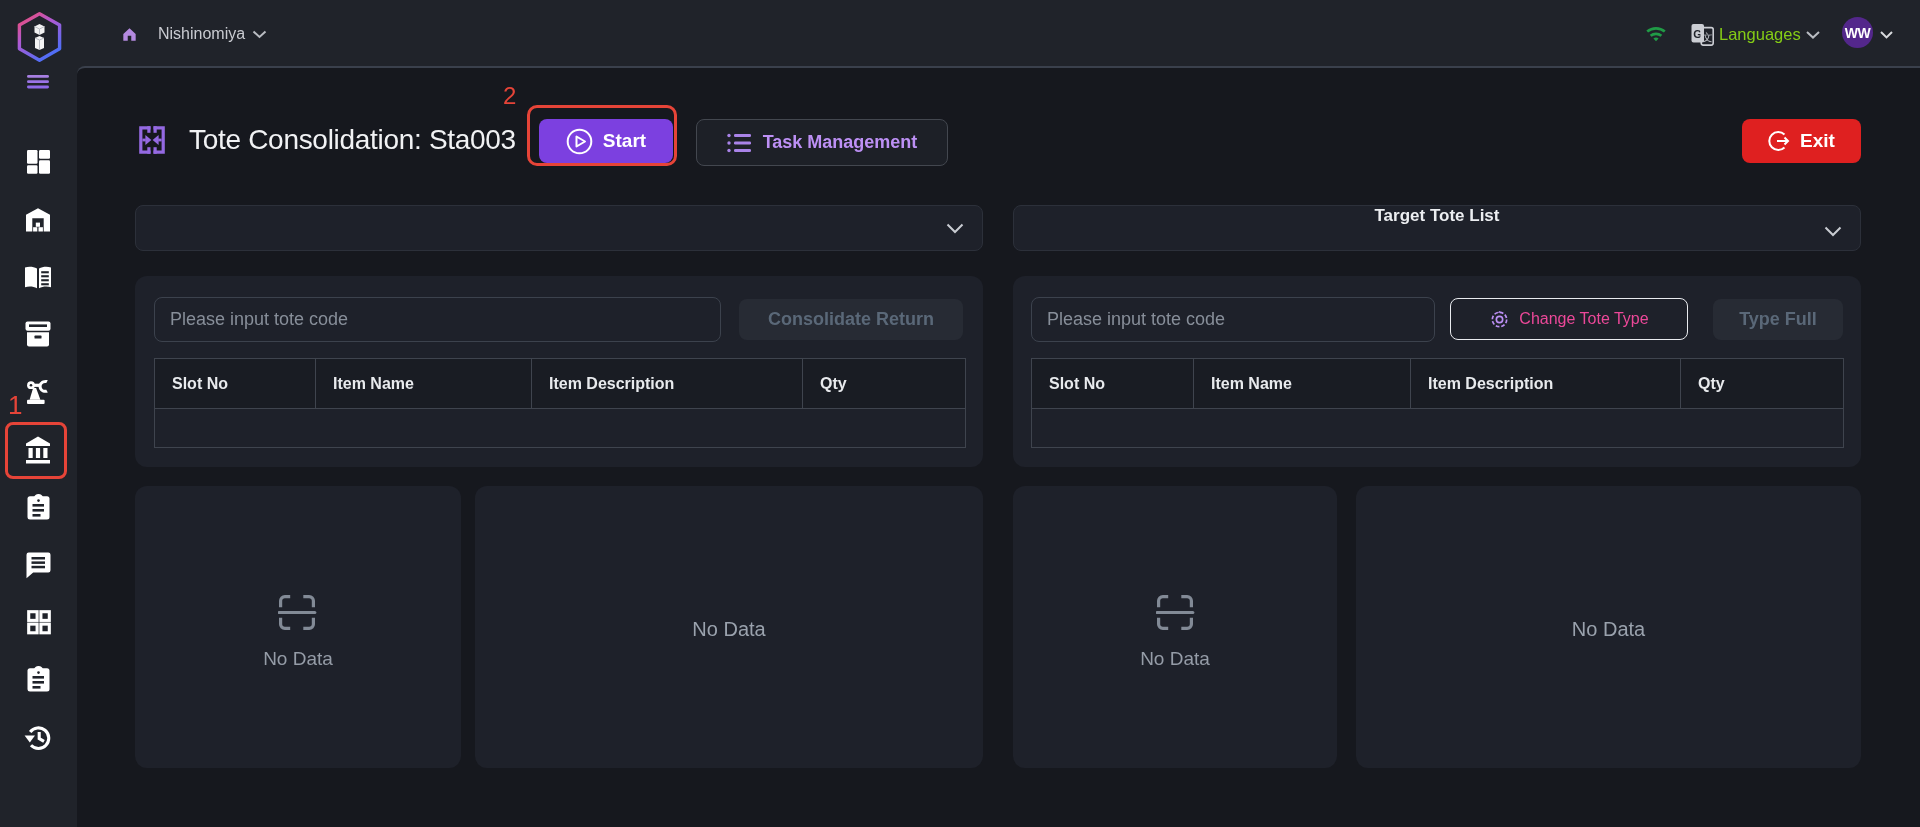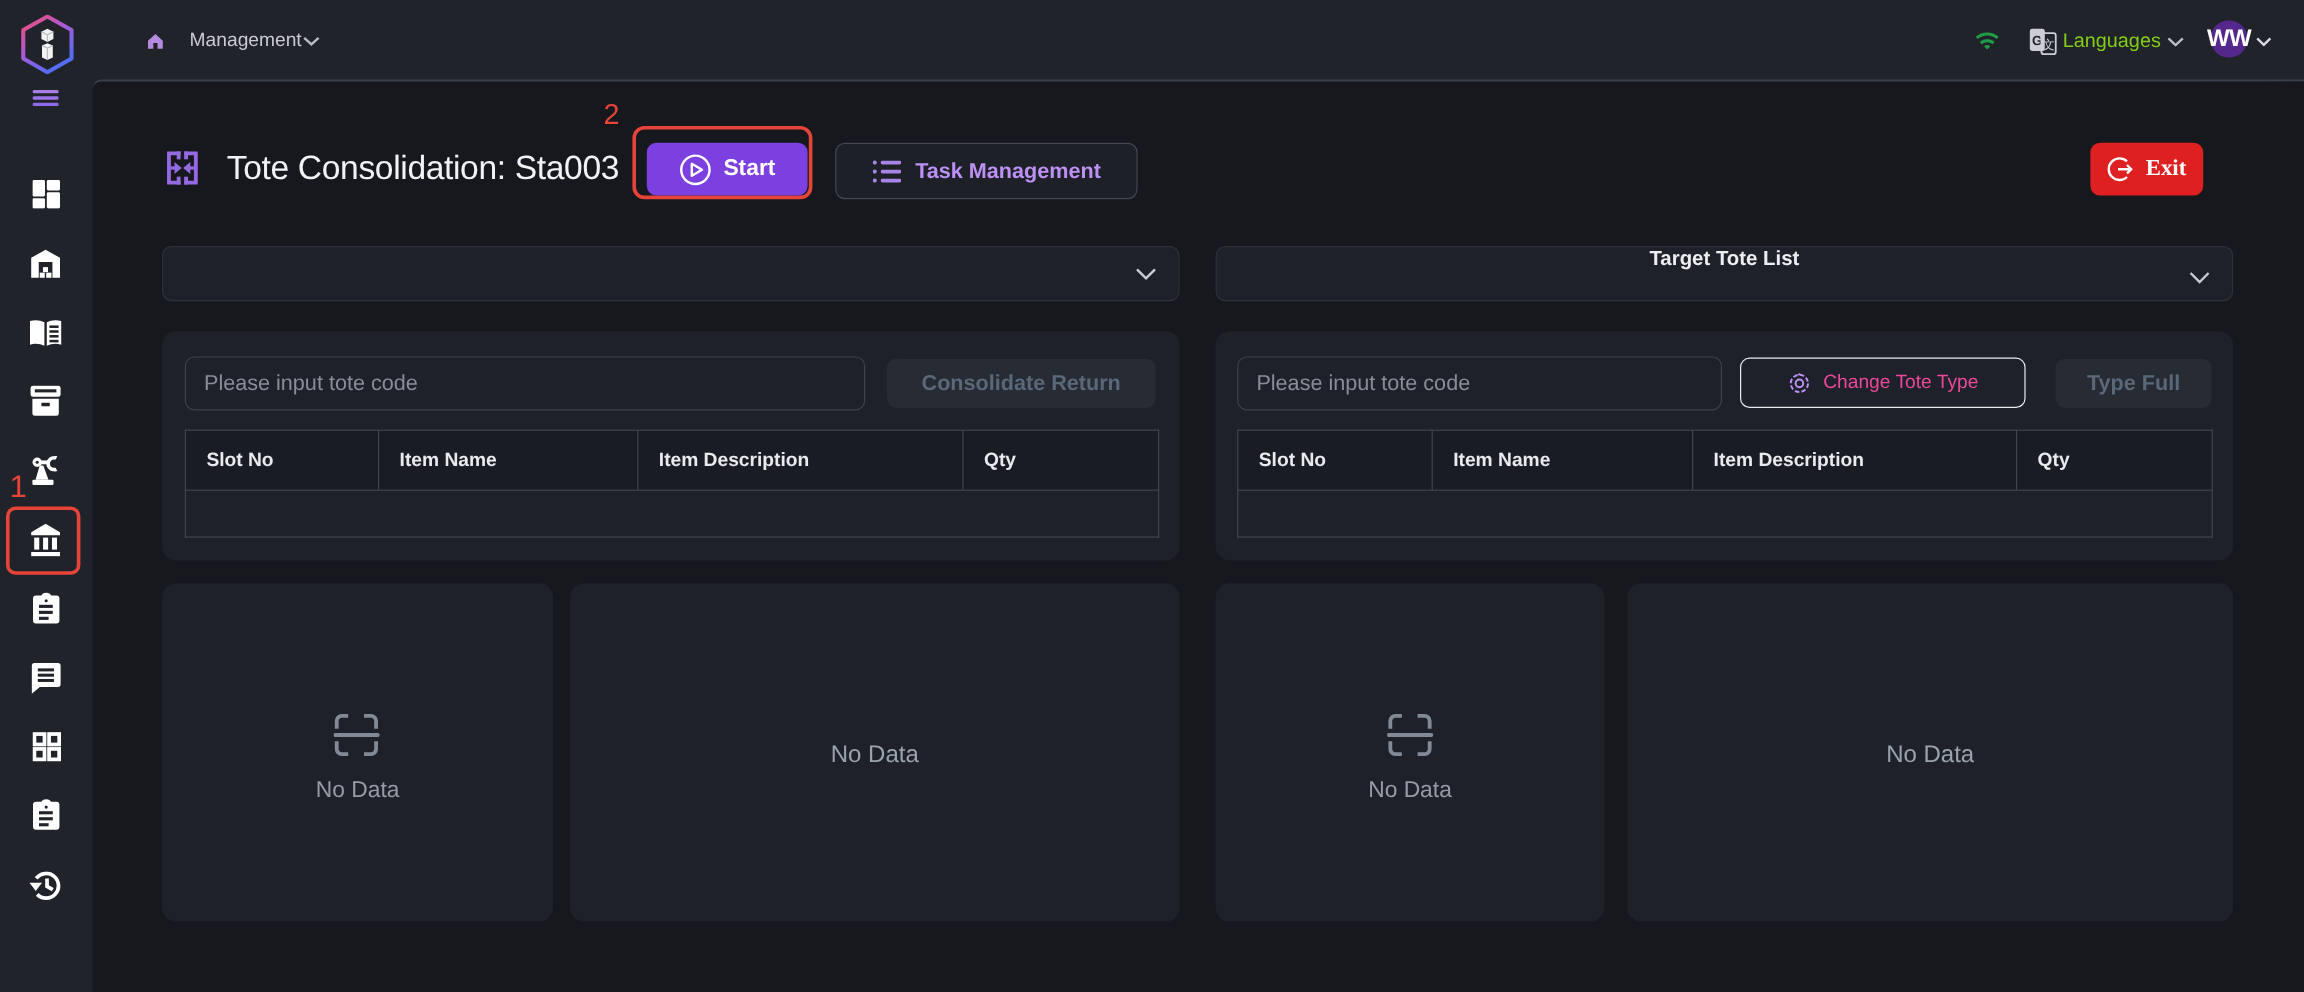--- a/index.html
+++ b/index.html
@@ -48,21 +48,21 @@
     <path d="M22.5 17 V23" stroke="#babdc4" stroke-width="1"></path>
     <path d="M18 26 L22.5 24 L27 26 L27 36 L22.5 38 L18 36 Z" fill="#f4f4f4"></path>
     <path d="M18 26 L22.5 28 L27 26" fill="none" stroke="#babdc4" stroke-width="1"></path>
     <path d="M22.5 28 V38" stroke="#babdc4" stroke-width="1"></path>
   </g>
 </svg>
 
 <svg class="abs" style="left:122px; top:27px;" width="15" height="15" viewBox="0 0 17 17">
   <path d="M1.5 8 L8.5 1.5 L15.5 8 V15.5 H10.5 V10 H6.5 V15.5 H1.5 Z" fill="#b48ae0"></path>
 </svg>
-<div class="abs" style="left:158px; top:25px; font-size:16px; color:#c9cbd1;">Management</div>
+<div class="abs" style="left:158px; top:25px; font-size:16px; color:#c9cbd1;">Nishinomiya</div>
 <svg class="abs" style="left:252px; top:30px;" width="15" height="9" viewBox="0 0 15 9">
   <path d="M1.5 1.5 L7.5 7 L13.5 1.5" fill="none" stroke="#b9bcc2" stroke-width="2"></path>
 </svg>
 
 <svg class="abs" style="left:1646px; top:26px;" width="20" height="16" viewBox="0 0 20 16">
   <path d="M1.2 5.6 A13.5 13.5 0 0 1 18.8 5.6" fill="none" stroke="#209b46" stroke-width="2.6"></path>
   <path d="M4.6 9.8 A8.4 8.4 0 0 1 15.4 9.8" fill="none" stroke="#209b46" stroke-width="2.6"></path>
   <path d="M7.4 12.6 L10 15.2 L12.6 12.6 A4 4 0 0 0 7.4 12.6 Z" fill="#209b46"></path>
 </svg>
 
@@ -70,21 +70,21 @@
   <rect x="0.5" y="1" width="12.5" height="18.5" rx="2" fill="#ccced4"></rect>
   <text x="6.6" y="14.5" font-size="11" font-weight="bold" fill="#20232a" text-anchor="middle" font-family="Liberation Sans">G</text>
   <rect x="10.2" y="4.6" width="12" height="17.5" rx="2" fill="none" stroke="#ccced4" stroke-width="1.6"></rect>
   <text x="16.2" y="17.5" font-size="10.5" fill="#ccced4" text-anchor="middle" font-family="Liberation Sans">文</text>
 </svg>
 <div class="abs" style="left:1719px; top:25px; font-size:16.5px; color:#84cc16;">Languages</div>
 <svg class="abs" style="left:1806px; top:31px;" width="14" height="8" viewBox="0 0 14 8">
   <path d="M1 1 L7 6.6 L13 1" fill="none" stroke="#b9bcc2" stroke-width="2"></path>
 </svg>
 
-<div class="abs" style="left:1842px; top:17px; width:31px; height:31px; border-radius:50%; background:#53278b; display:flex; align-items:center; justify-content:center; color:#fff; font-weight:bold; font-size:20px; letter-spacing:-0.5px;">WW</div>
+<div class="abs" style="left:1842px; top:17px; width:31px; height:31px; border-radius:50%; background:#53278b; display:flex; align-items:center; justify-content:center; color:#fff; font-weight:bold; font-size:14px; letter-spacing:-0.5px;">WW</div>
 <svg class="abs" style="left:1880px; top:31px;" width="13" height="8" viewBox="0 0 13 8">
   <path d="M1 1 L6.5 6.4 L12 1" fill="none" stroke="#d8dadd" stroke-width="2"></path>
 </svg>
 
 <svg class="abs" style="left:27px; top:75px;" width="22" height="14" viewBox="0 0 22 14">
   <rect x="0" y="0" width="22" height="2.8" rx="1.4" fill="#a77fe2"></rect>
   <rect x="0" y="5.3" width="22" height="2.8" rx="1.4" fill="#9b74e6"></rect>
   <rect x="0" y="10.6" width="22" height="2.8" rx="1.4" fill="#8f6ae9"></rect>
 </svg>
 
@@ -213,21 +213,21 @@
     <circle cx="2" cy="2.5" r="1.7" fill="#a983e8"></circle>
     <circle cx="2" cy="10" r="1.7" fill="#a983e8"></circle>
     <circle cx="2" cy="17.5" r="1.7" fill="#a983e8"></circle>
     <rect x="7" y="1" width="17" height="3" rx="1.2" fill="#a983e8"></rect>
     <rect x="7" y="8.5" width="17" height="3" rx="1.2" fill="#a983e8"></rect>
     <rect x="7" y="16" width="17" height="3" rx="1.2" fill="#a983e8"></rect>
   </svg>
   <span style="color:#bd90f5; font-size:18px; font-weight:bold;">Task Management</span>
 </div>
 
-<div class="abs" style="left:1742px; top:119px; width:94px; height:44px; background:#df2020; border-radius:8px; display:flex; align-items:center; justify-content:center;font-family:Liberation Serif, serif;">
+<div class="abs" style="left:1742px; top:119px; width:119px; height:44px; background:#df2020; border-radius:8px; display:flex; align-items:center; justify-content:center;">
   <svg width="22" height="22" viewBox="0 0 22 22" style="margin-right:10px;">
     <path d="M16.5 4.5 A9 9 0 1 0 16.5 17.5" fill="none" stroke="#fff" stroke-width="2"></path>
     <path d="M9 11 H20 M16.5 7.5 L20 11 L16.5 14.5" fill="none" stroke="#fff" stroke-width="2"></path>
   </svg>
   <span style="color:#fff; font-size:19px; font-weight:bold;">Exit</span>
 </div>
 
 <div class="hdr" style="left:135px; top:205px; width:848px;">
   <svg class="chev" width="18" height="11" viewBox="0 0 18 11">
       <path d="M1.5 1.5 L9 9 L16.5 1.5" fill="none" stroke="#c9ccd2" stroke-width="2"></path>

